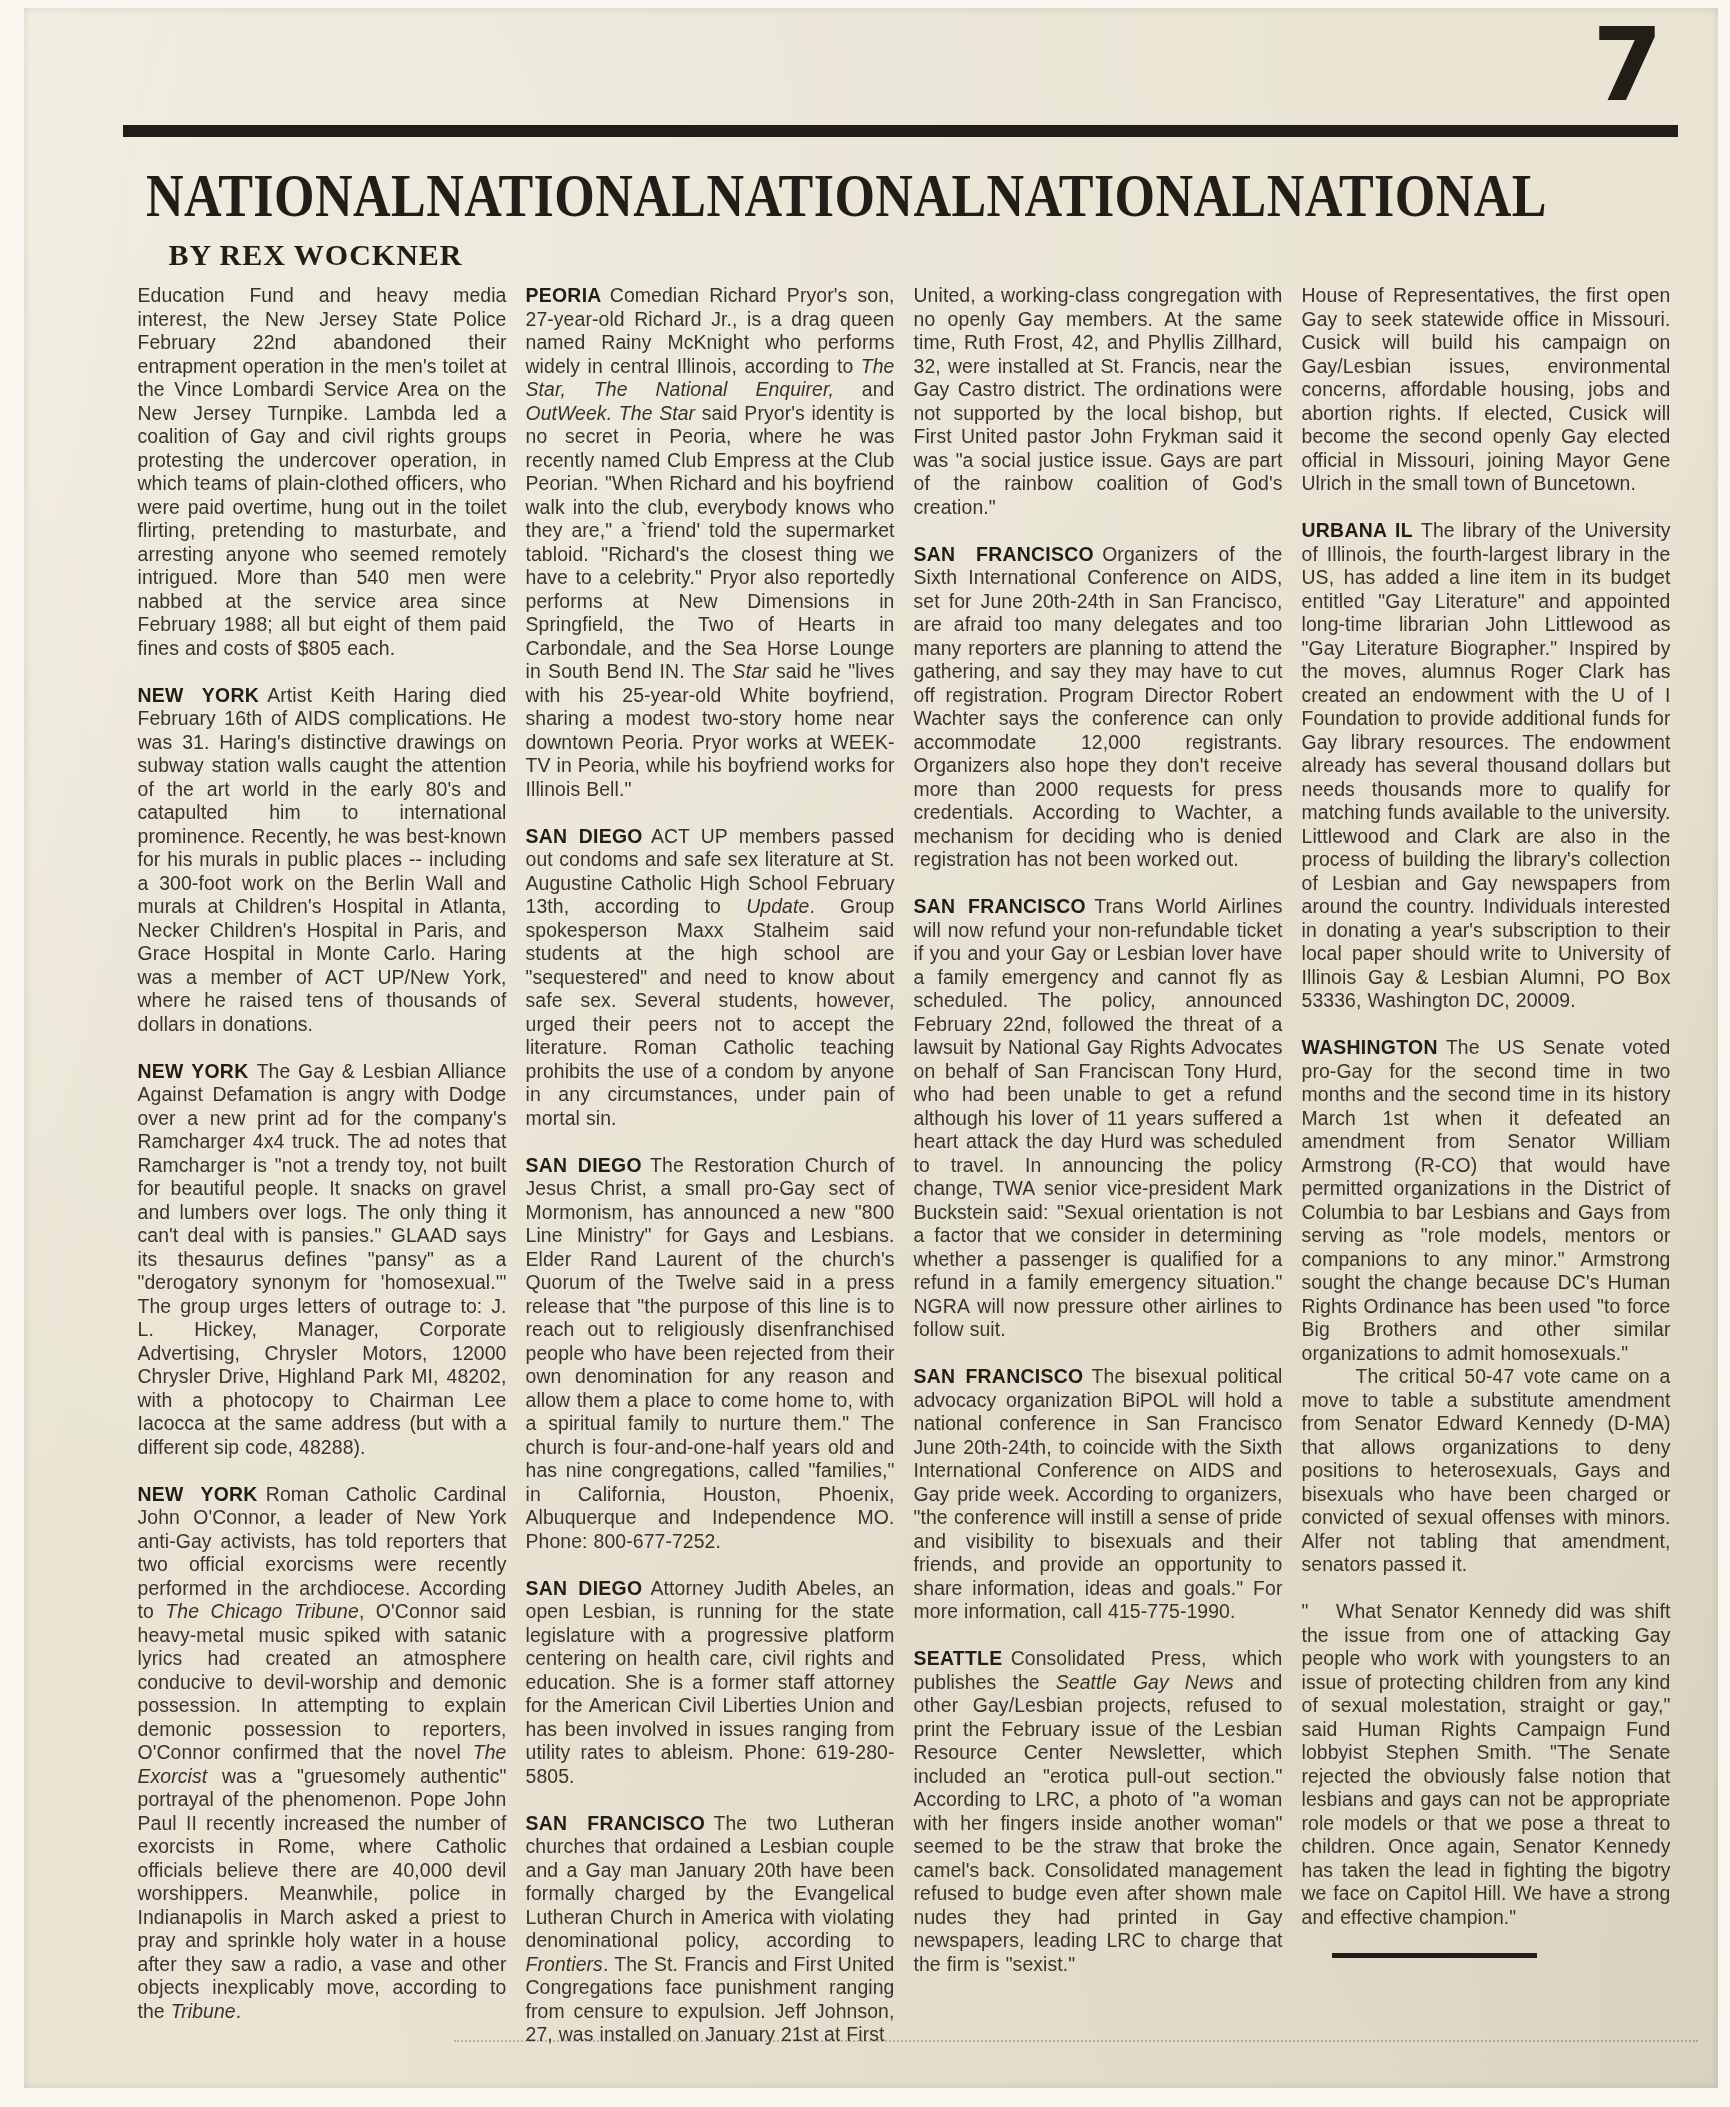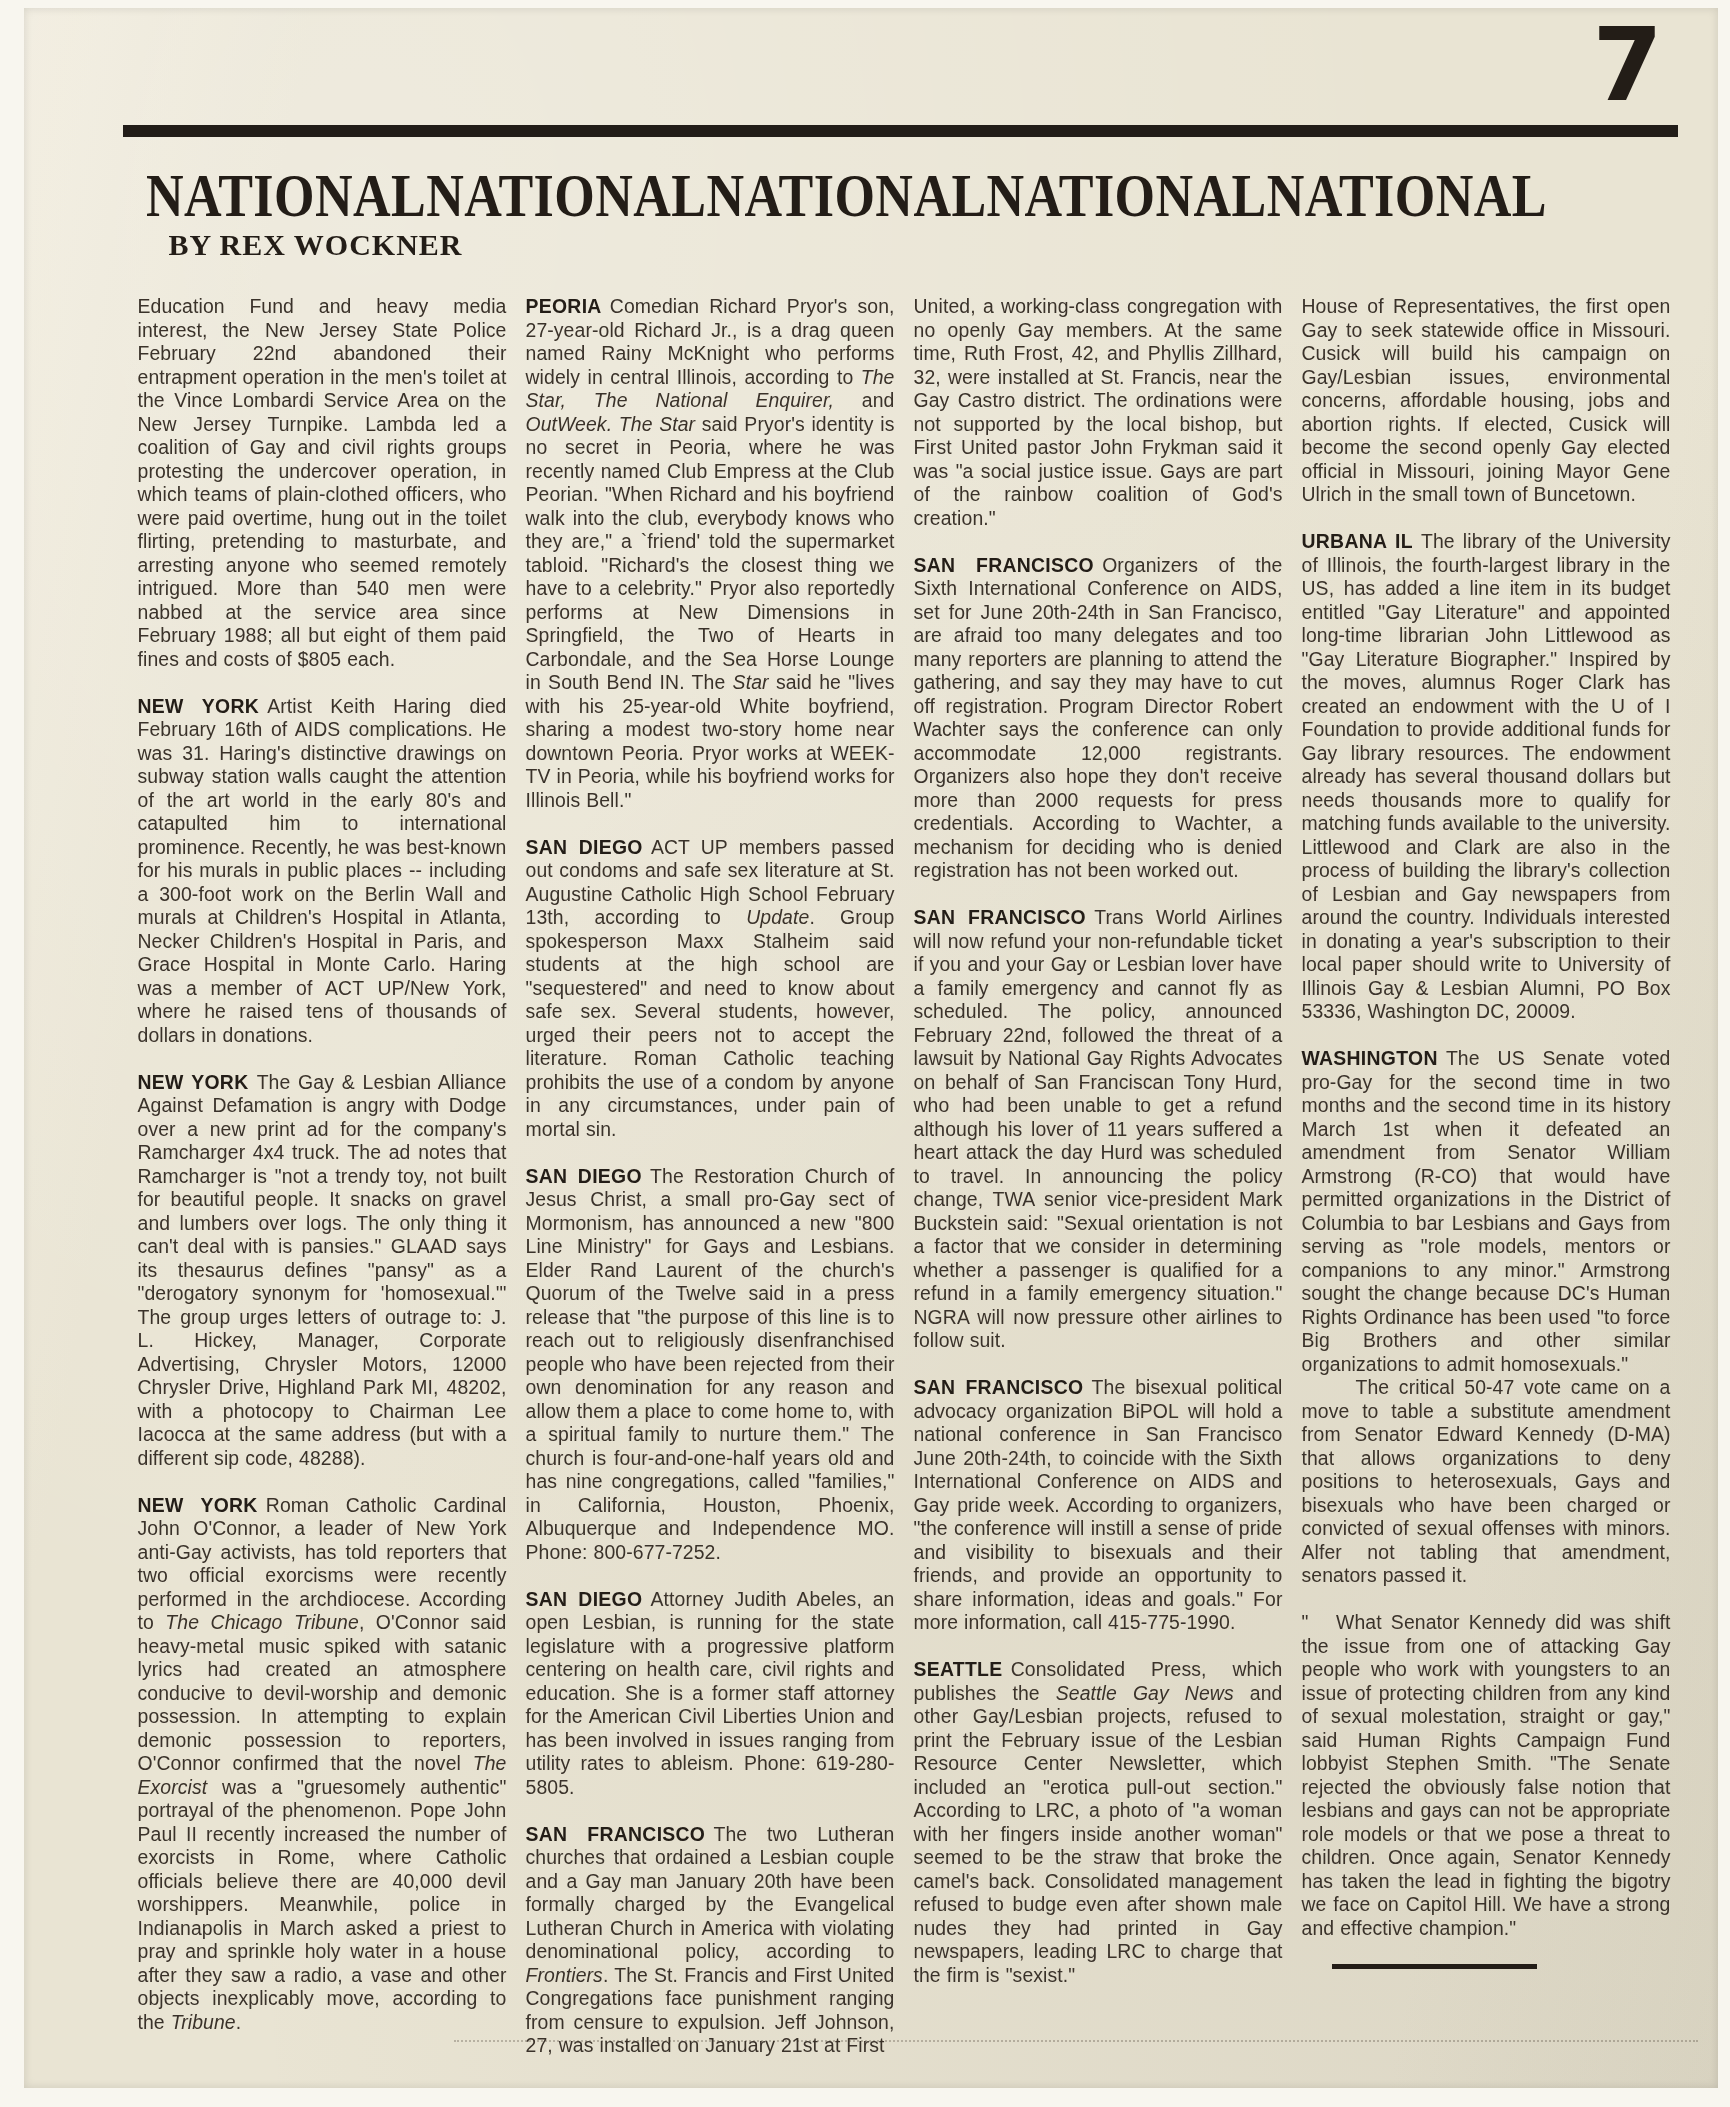--- a/index.html
+++ b/index.html
@@ -55,39 +55,38 @@
     line-height: 1.1;
     letter-spacing: 0.5px;
     color: var(--ink-dark);
     display: inline-block;
     transform: scaleX(0.84);
     transform-origin: left center;
   }
   .byline {
     position: absolute;
     left: 145px;
-    top: 220px;
+    top: 230px;
     font-family: "Liberation Serif", "DejaVu Serif", serif;
     font-weight: 700;
     font-size: 30px;
     letter-spacing: 1px;
     color: var(--ink-dark);
   }
   .columns {
     position: absolute;
     left: 114px;
     top: 276px;
     width: 1532px;
     display: flex;
     gap: 19px;
   }
   .col {
     width: 369px;
     flex: 0 0 369px;
-    margin-top: 11px;
   }
   .para {
     margin: 0 0 23.5px 0;
     font-size: 19.4px;
     line-height: 23.5px;
     text-align: justify;
     color: var(--ink);
     letter-spacing: 0.1px;
     word-spacing: 0.5px;
   }

